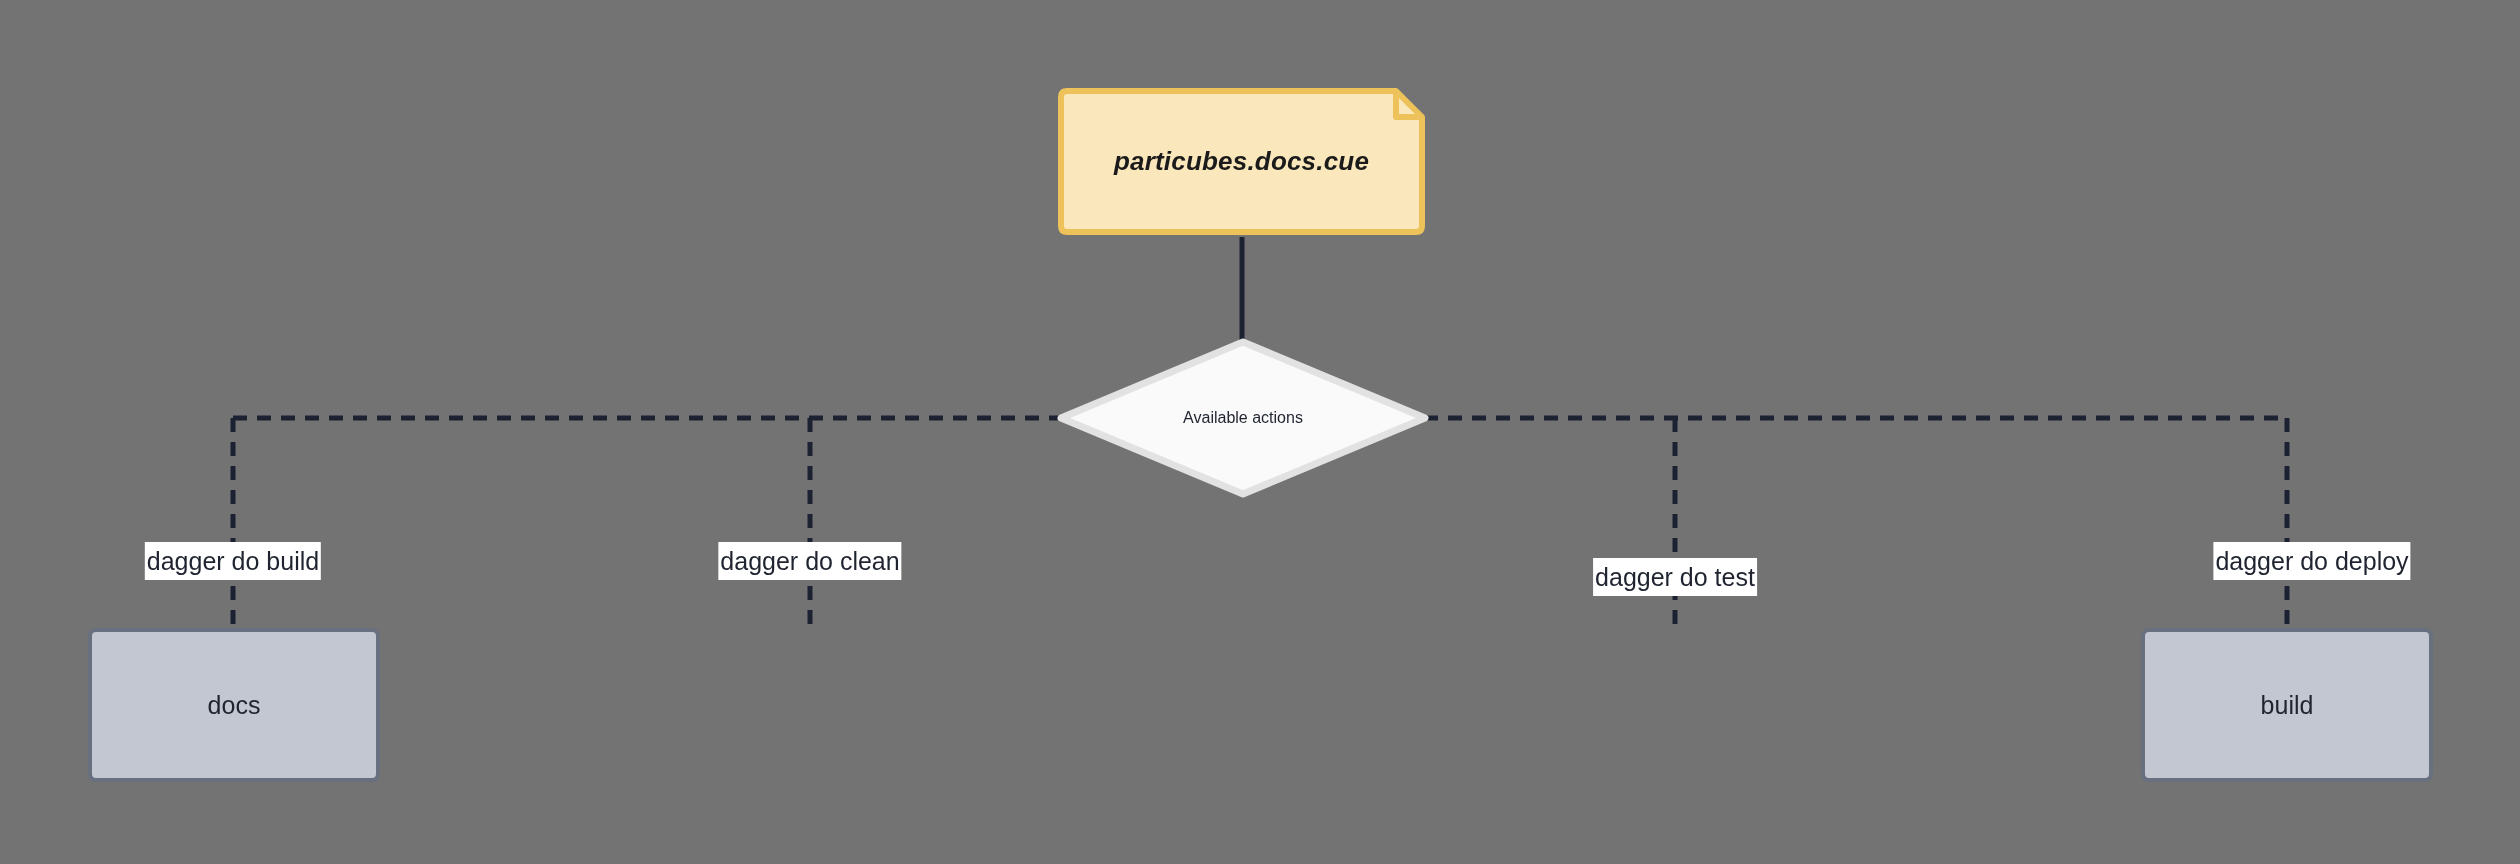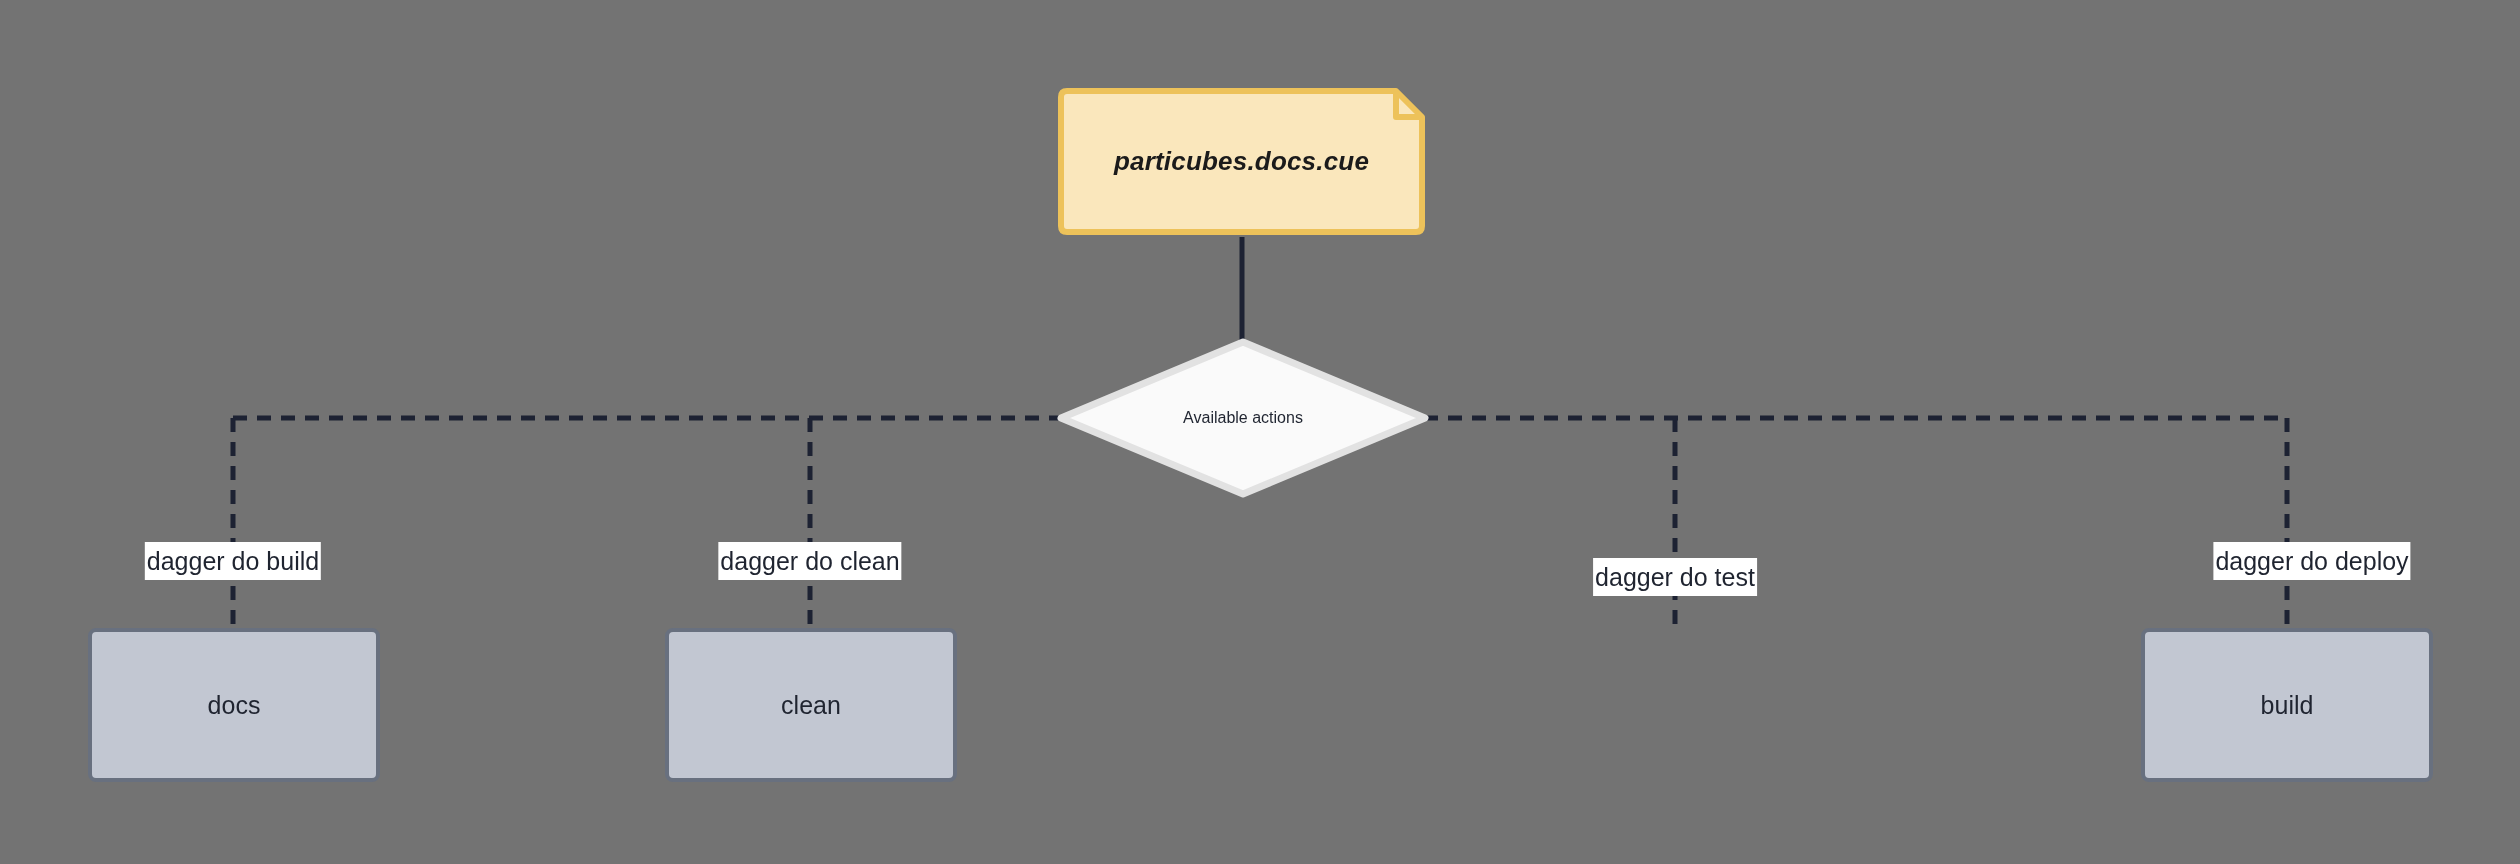--- a/index.html
+++ b/index.html
@@ -143,20 +143,17 @@
   </div>
 
   <div class="edge-label" style="left:233px; top:542px;">dagger do build</div>
   <div class="edge-label" style="left:810px; top:542px;">dagger do clean</div>
   <div class="edge-label" style="left:1675px; top:531px;margin-top:27px;">dagger do test</div>
   <div class="edge-label" style="left:2287px; top:542px;margin-left:25px;">dagger do deploy</div>
 
   <div class="action-box" style="left:88px;">
     <span class="box-label">docs</span>
   </div>
-  <div class="action-box" style="left:665px;">
-    <span class="box-label">clean</span>
-  </div>
   <div class="action-box" style="left:2141px;">
     <span class="box-label">build</span>
   </div>
 
 </div>
 
 </body></html>

